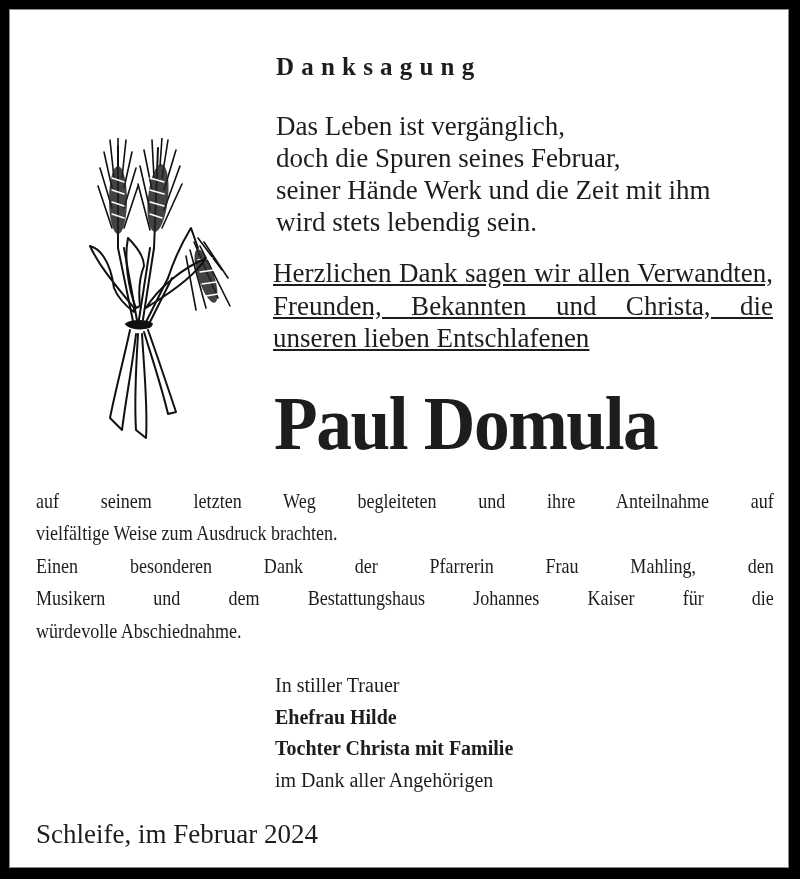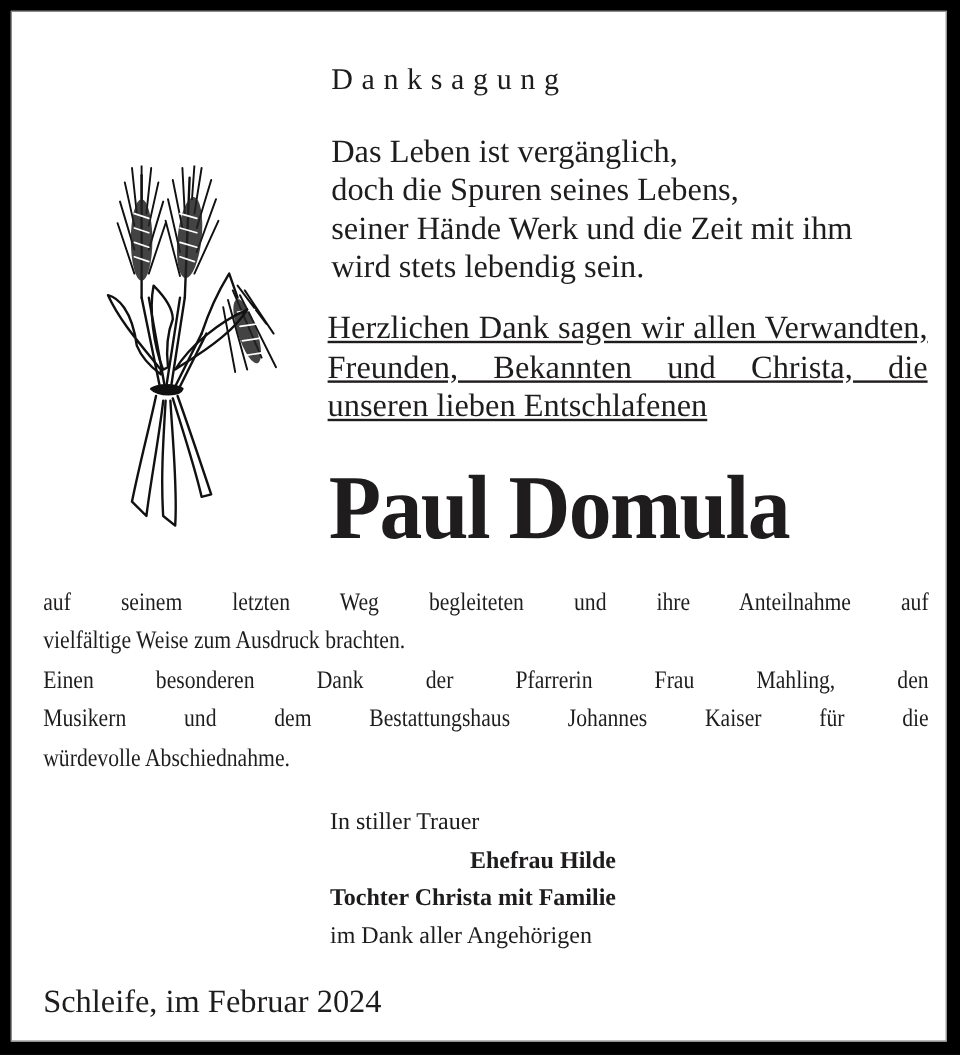--- a/index.html
+++ b/index.html
@@ -24,21 +24,21 @@
       background: #ffffff;
       box-sizing: border-box;
       border: 1px solid #8a8a8a;
     }
     .abs { position: absolute; white-space: nowrap; }
 
     .title {
       left: 266px;
       top: 43px;
       font-size: 25px;
-      font-weight: normal;
+      font-weight: bold;
       letter-spacing: 7.2px;
     }
 
     .poem {
       left: 266px;
       top: 100px;
       font-size: 27px;
       line-height: 32px;
     }
     .poem div { white-space: nowrap; }
@@ -78,21 +78,21 @@
     .body-text .line.last { text-align-last: left; }
     .body-text .condensed { transform: scaleX(0.86); transform-origin: left top; width: 858px; }
 
     .signoff {
       left: 265px;
       top: 660px;
       font-size: 20px;
       line-height: 31.5px;
     }
     .signoff div { white-space: nowrap; }
-    .signoff .bold { font-weight: bold; text-align: right; }
+    .signoff .bold { font-weight: bold; }
 
     .place-date {
       left: 26px;
       top: 809px;
       font-size: 27px;
     }
 
     .wheat {
       left: 78px;
       top: 128px;
@@ -143,21 +143,21 @@
 
     <path d="M42 192 C 36 220, 28 250, 22 280 L 34 292 C 38 260, 44 230, 48 196"></path>
     <path d="M50 196 C 48 230, 46 260, 48 292 L 58 300 C 60 270, 56 230, 54 196"></path>
     <path d="M56 194 C 64 220, 74 250, 80 276 L 88 274 C 80 250, 70 220, 60 192"></path>
   </svg>
 
   <div class="abs title">Danksagung</div>
 
   <div class="abs poem">
     <div>Das Leben ist vergänglich,</div>
-    <div>doch die Spuren seines Lebens,</div>
+    <div>doch die Spuren seines Februar,</div>
     <div>seiner Hände Werk und die Zeit mit ihm</div>
     <div>wird stets lebendig sein.</div>
   </div>
 
   <div class="abs thanks">
     <span class="line">Herzlichen Dank sagen wir allen Verwandten,</span>
     <span class="line">Freunden, Bekannten und Christa, die</span>
     <span class="line last">unseren lieben Entschlafenen</span>
   </div>
 

